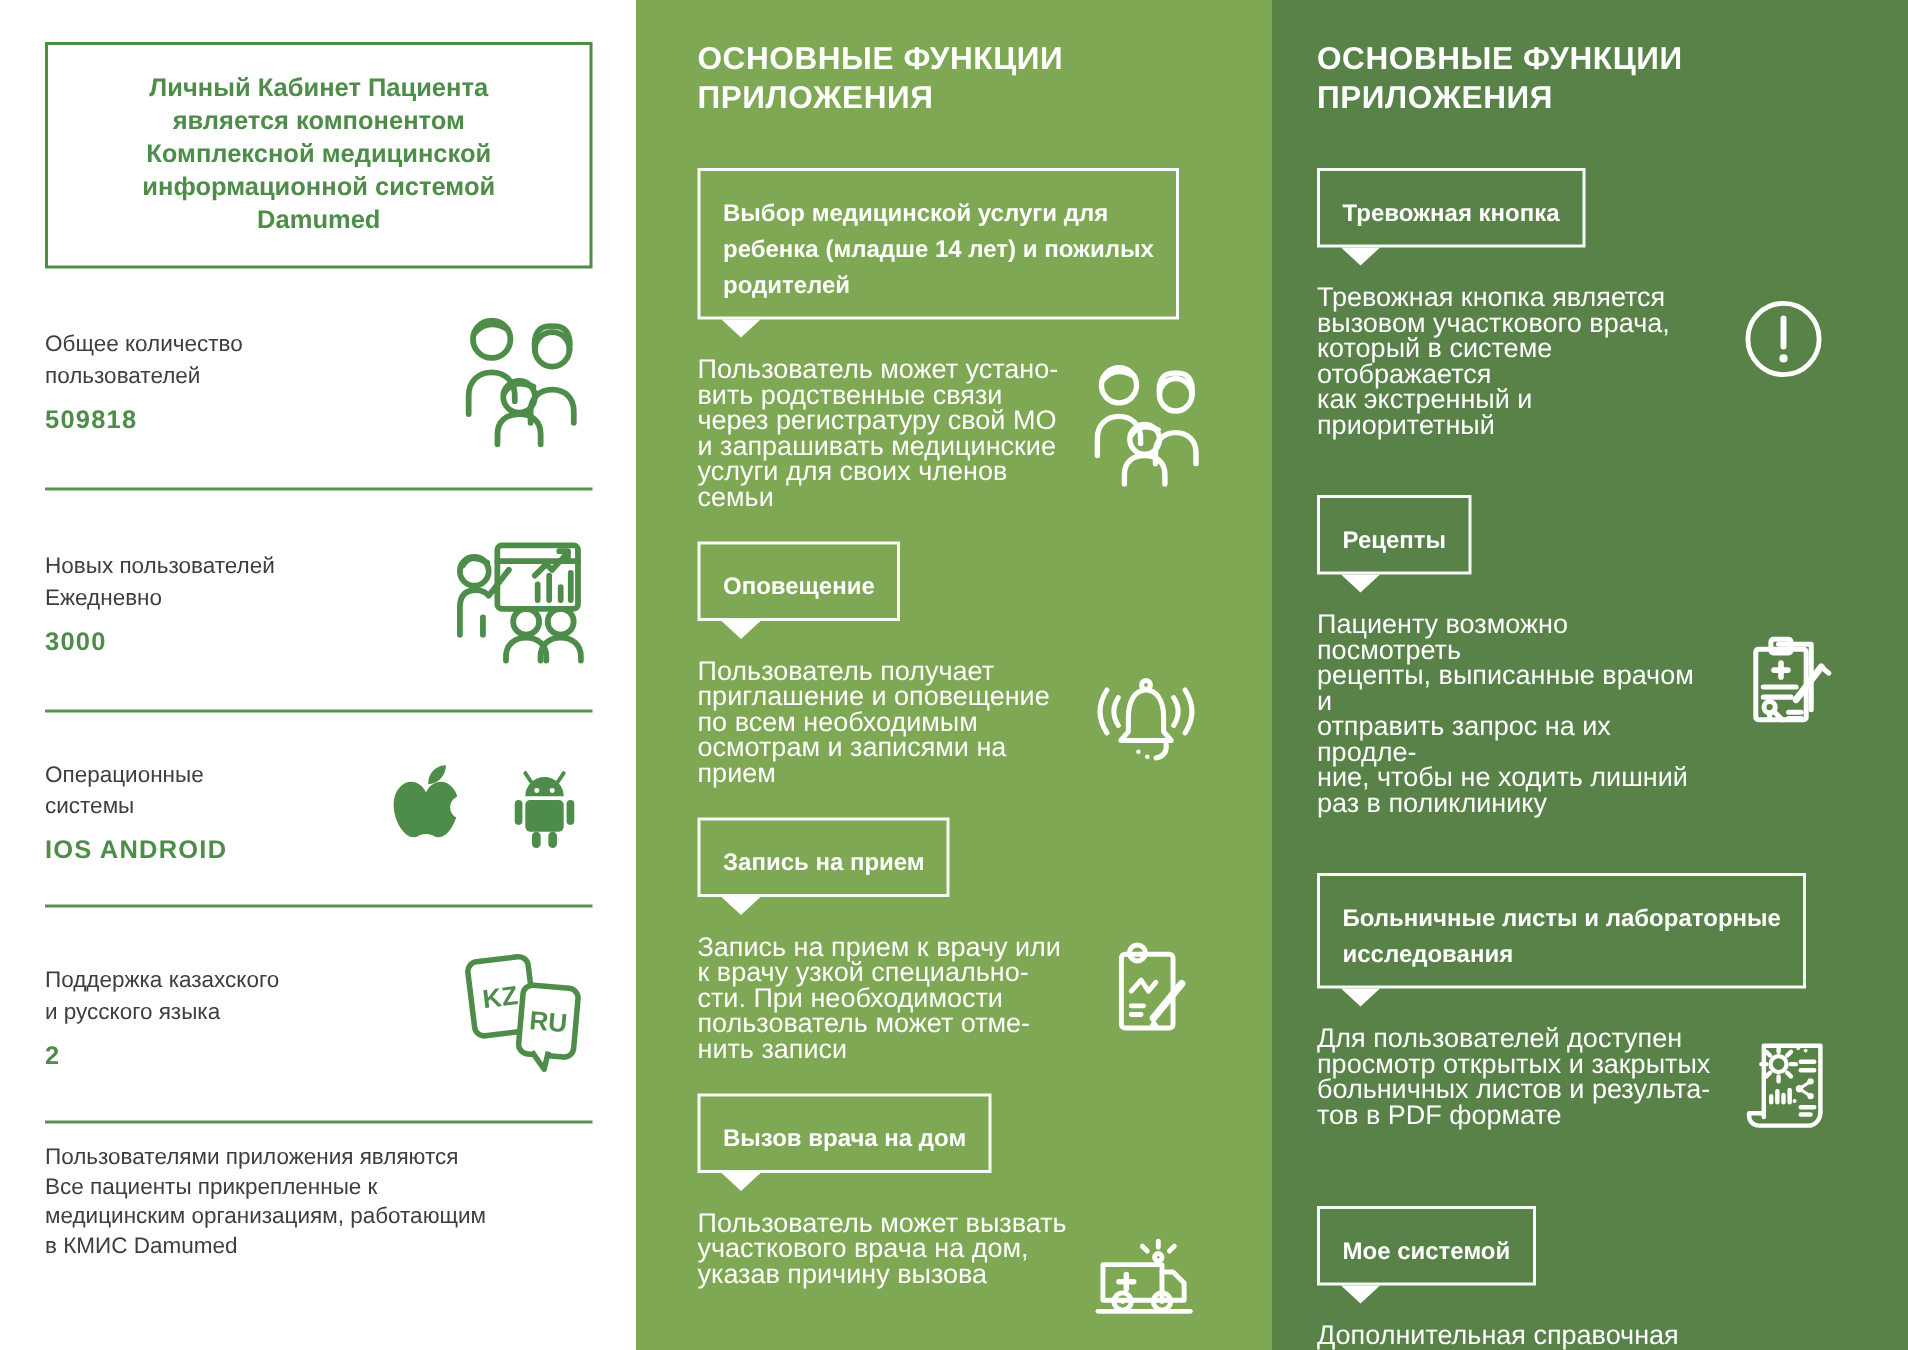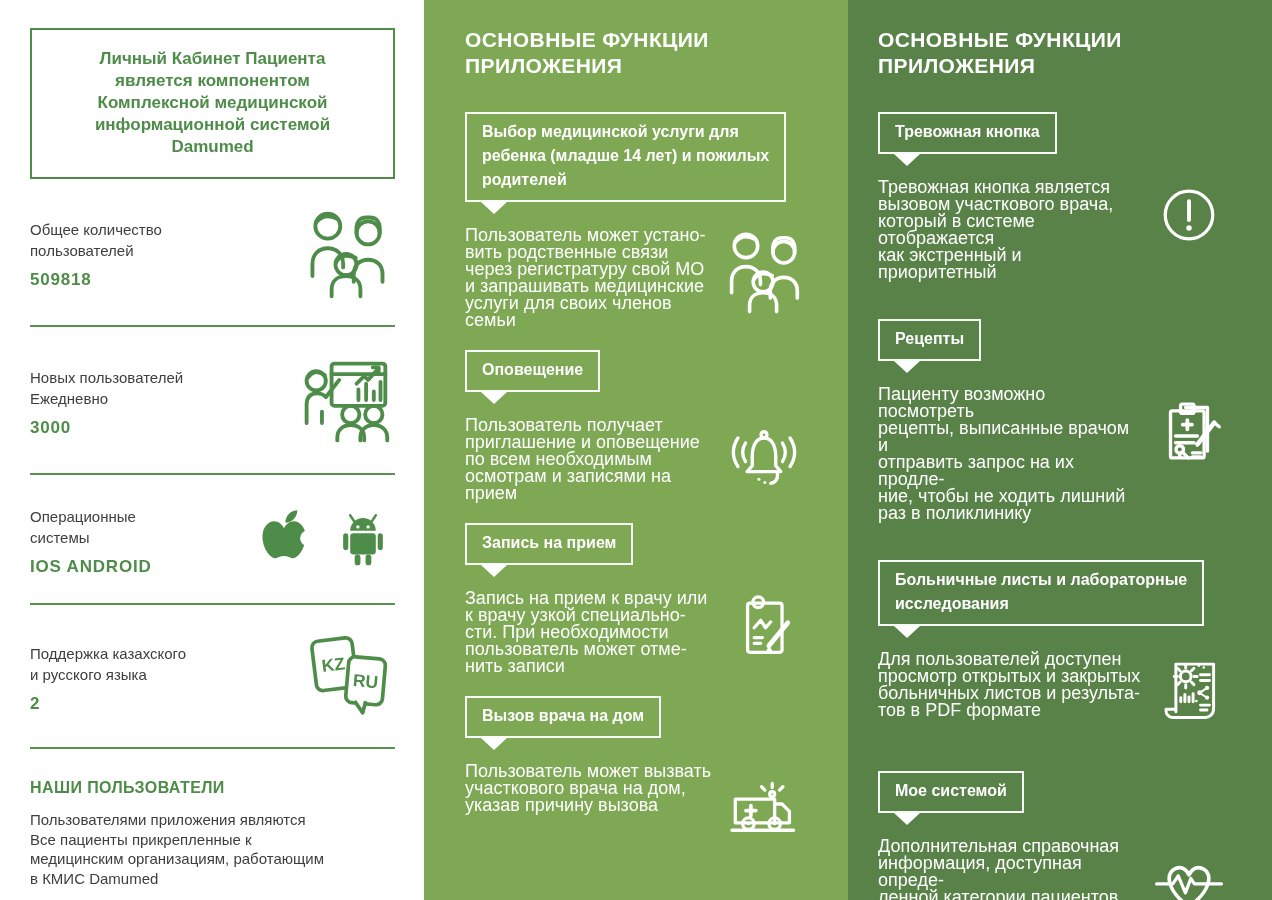--- a/index.html
+++ b/index.html
@@ -36,21 +36,21 @@
 
   
   .col-header{
     margin:0 0 33px;font-size:21px;line-height:26px;font-weight:bold;
     letter-spacing:.4px;white-space:pre-line;color:#fff;
   }
   .feature{margin-bottom:21px;}
   .col-right .feature{margin-bottom:38px;}
   .feature-box{
     display:inline-block;border:2px solid rgba(255,255,255,.95);
-    padding:6px 15px 8px;max-width:100%;box-sizing:border-box;
+    padding:17px 15px 8px;max-width:100%;box-sizing:border-box;
   }
   .feature-box span{
     font-weight:bold;font-size:16px;line-height:24px;white-space:pre-line;color:#fff;
   }
   .arrow{
     width:0;height:0;margin-left:16px;
     border-left:13px solid transparent;border-right:13px solid transparent;
     border-top:12px solid #fff;
   }
   .feature-body{display:flex;margin-top:13px;align-items:flex-start;}
@@ -157,21 +157,20 @@
         <svg width="92" height="92" viewBox="0 0 100 100" fill="none" stroke="currentColor" stroke-width="4" stroke-linejoin="round">
           <rect x="12" y="8" width="44" height="54" rx="7" fill="#ffffff" transform="rotate(-7 34 35)"></rect>
           <text x="33" y="42" text-anchor="middle" stroke="none" fill="currentColor" font-size="19" font-weight="bold" transform="rotate(-7 34 35)">KZ</text>
           <rect x="48" y="28" width="40" height="50" rx="7" fill="#ffffff" transform="rotate(5 68 53)"></rect>
           <path d="M58 76 l10 12 l2 -13" fill="#ffffff" transform="rotate(5 68 53)"></path>
           <text x="68" y="60" text-anchor="middle" stroke="none" fill="currentColor" font-size="19" font-weight="bold" transform="rotate(5 68 53)">RU</text>
         </svg>
       </div>
     </div>
 
-    <h2 class="users-heading">НАШИ ПОЛЬЗОВАТЕЛИ</h2>
     <p class="users-text">Пользователями приложения являются
 Все пациенты прикрепленные к
 медицинским организациям, работающим
 в КМИС Damumed</p>
   </aside>
 
   <section class="col col-mid">
     <h1 class="col-header">ОСНОВНЫЕ ФУНКЦИИ
 ПРИЛОЖЕНИЯ</h1>
 

